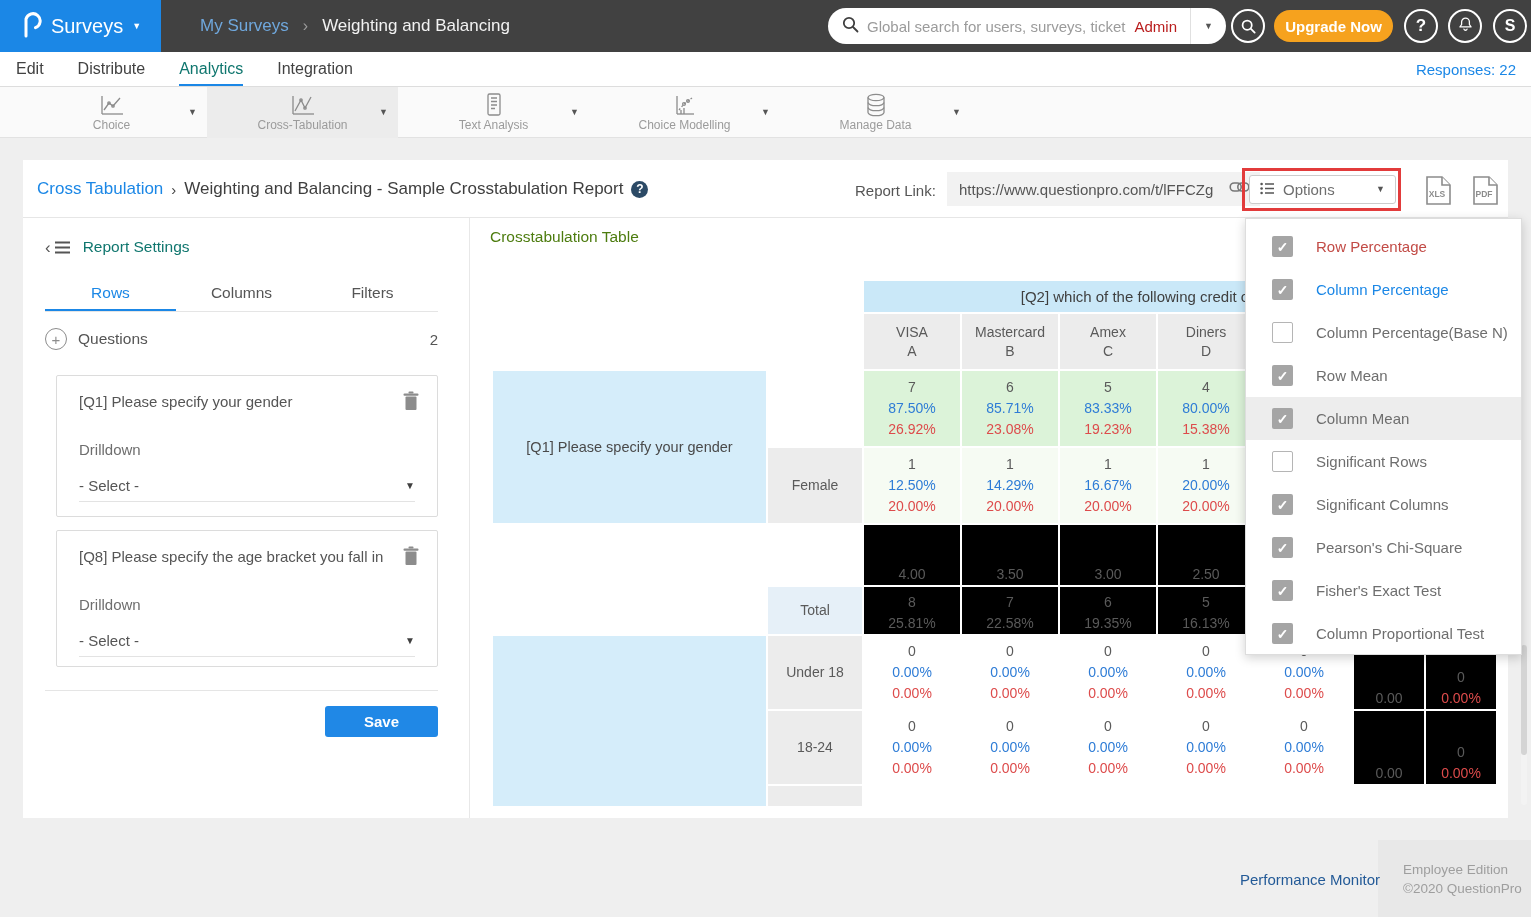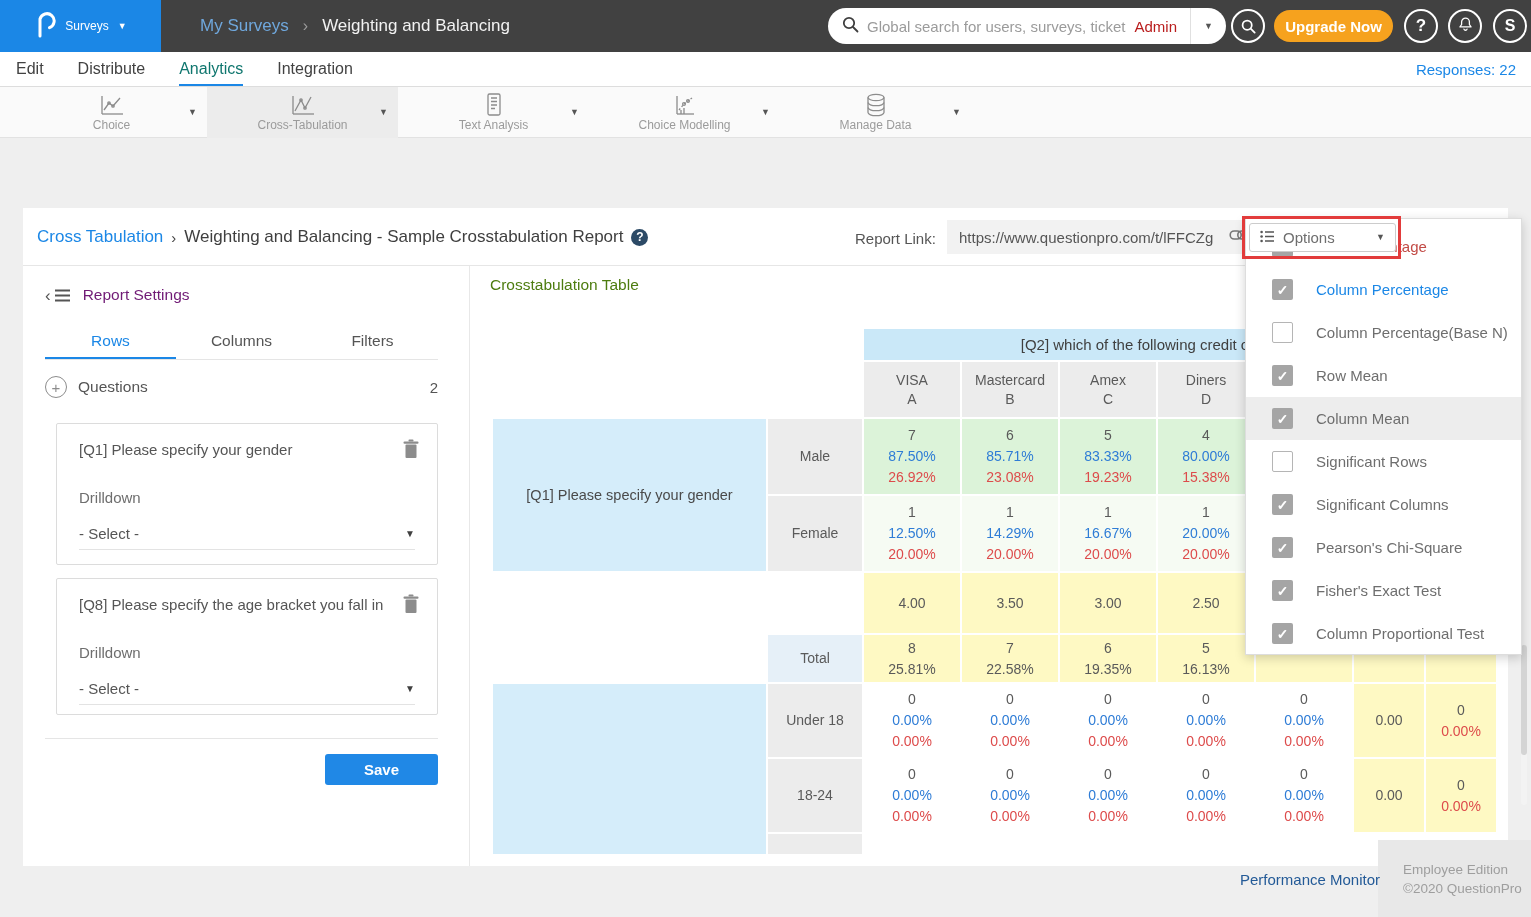--- a/index.html
+++ b/index.html
@@ -2,21 +2,21 @@
 <html><head>
 <meta charset="utf-8">
 <style>
   * { margin:0; padding:0; box-sizing:border-box; }
   html,body { width:1531px; height:917px; }
   body { position:relative; font-family:"Liberation Sans", sans-serif; background:#EFEFEF; overflow:hidden; color:#424242; }
 
   
   .topbar { position:absolute; left:0; top:0; width:1531px; height:52px; background:#414141; }
   .logo-block { position:absolute; left:0; top:0; width:161px; height:52px; background:#1B87E6; display:flex; align-items:center; justify-content:center; gap:9px; cursor:pointer; }
-  .logo-block .prod { color:#fff; font-size:12px; }
+  .logo-block .prod { color:#fff; font-size:20px; }
   .caret { font-size:9px; line-height:1; }
   .logo-block .caret { color:#fff; }
   .crumbs { position:absolute; left:200px; top:0; height:52px; display:flex; align-items:center; gap:14px; font-size:17px; }
   .crumb-link { color:#6FA7DC; cursor:pointer; }
   .crumb-sep { color:#9a9a9a; font-size:16px; }
   .crumb-cur { color:#f2f2f2; }
   .search-pill { position:absolute; left:828px; top:8px; width:398px; height:36px; background:#fff; border-radius:18px; display:flex; align-items:center; overflow:hidden; }
   .search-pill svg { margin-left:14px; flex:0 0 auto; }
   .search-pill input { flex:1; border:0; outline:none; font-size:15px; padding:0 8px; color:#424242; font-family:"Liberation Sans", sans-serif; }
   .search-pill input::placeholder { color:#9B9B9B; }
@@ -35,40 +35,40 @@
 
   
   .toolbar { position:absolute; left:0; top:87px; width:1531px; height:51px; background:#FAFAFA; border-bottom:1px solid #E2E2E2; }
   .tool-item { position:absolute; top:0; width:191px; height:51px; cursor:pointer; }
   .tool-item.active { background:#ECECEC; }
   .tool-item .t-icon { position:absolute; left:0; right:0; top:5px; display:flex; justify-content:center; }
   .tool-item .t-label { position:absolute; left:0; right:0; bottom:6px; text-align:center; font-size:12px; color:#9B9B9B; }
   .tool-item .caret { position:absolute; right:10px; top:50%; margin-top:-5px; color:#555; }
 
   
-  .panel { position:absolute; left:23px; top:160px; width:1485px; height:658px; background:#fff;margin-top:48px; }
+  .panel { position:absolute; left:23px; top:160px; width:1485px; height:658px; background:#fff; }
   .report-head { position:absolute; left:0; top:0; width:1485px; height:58px; border-bottom:1px solid #E6E6E6; }
   .title-row { position:absolute; left:14px; top:19px; display:flex; align-items:center; gap:8px; font-size:17px; }
   .ct-link { color:#1B87E6; cursor:pointer; }
   .title-sep { color:#424242; font-size:15px; }
   .report-title { color:#3F3F3F; }
   .q-help { width:17px; height:17px; border-radius:50%; background:#2C4A66; color:#fff; font-size:12px; font-weight:bold; display:flex; align-items:center; justify-content:center; }
   .rl-label { position:absolute; left:832px; top:22px; font-size:15px; color:#555; }
   .rl-field { position:absolute; left:924px; top:12px; width:313px; height:34px; background:#F2F2F2; display:flex; align-items:center; padding:0 10px 0 12px; }
   .rl-url { flex:1; font-size:15px; color:#555; white-space:nowrap; overflow:hidden; }
   .red-box { position:absolute; left:1219px; top:8px; width:159px; height:43px; border:3px solid #E23B3B; z-index:60; }
   .options-btn { position:absolute; left:4px; top:4px; width:147px; height:29px; background:#fff; border:1px solid #CCCCCC; border-radius:3px; display:flex; align-items:center; gap:8px; padding:0 10px; cursor:pointer; font-family:"Liberation Sans", sans-serif; }
   .options-btn .o-label { font-size:15px; color:#6E6E6E; flex:1; text-align:left; }
   .options-btn .caret { color:#555; }
   .export-icon { position:absolute; top:15px; cursor:pointer; }
 
   
   .settings { position:absolute; left:0; top:58px; width:447px; height:600px; border-right:1px solid #E8E8E8; }
   .rs-head { position:absolute; left:22px; top:20px; display:flex; align-items:center; gap:12px; }
-  .rs-title { font-size:15.5px; color:#701a75; }
+  .rs-title { font-size:15.5px; color:#0f766e; }
   .collapse-ic { display:flex; align-items:center; gap:3px; color:#555; cursor:pointer; }
   .collapse-ic .lt { font-size:17px; line-height:1; }
   .rc-tabs { position:absolute; left:22px; top:62px; width:393px; height:32px; border-bottom:1px solid #E5E5E5; display:flex; }
   .rc-tab { width:131px; text-align:center; font-size:15.5px; color:#555; cursor:pointer; padding-top:4px; border-bottom:2px solid transparent; }
   .rc-tab.active { color:#1B87E6; border-bottom-color:#1B87E6; }
   .questions-row { position:absolute; left:22px; top:108px; width:393px; height:26px; display:flex; align-items:center; gap:11px; }
   .q-label { font-size:15.5px; color:#555; flex:1; }
   .q-count { font-size:15px; color:#555; }
   .plus-ic { width:22px; height:22px; border:1px solid #8C8C8C; border-radius:50%; color:#8C8C8C; font-size:15px; display:flex; align-items:center; justify-content:center; cursor:pointer; }
   .q-card { position:absolute; left:33px; width:382px; border:1px solid #DCDCDC; border-radius:2px; background:#fff; }
@@ -87,21 +87,21 @@
   #xtab { position:absolute; left:23px; top:63px; display:grid; grid-template-columns:273px 94px 96px 96px 96px 96px 96px 70px 70px; grid-template-rows:31px 55px 75px 75px 60px 47px 73px 73px 20px; gap:2px; }
   .cell { display:flex; flex-direction:column; align-items:center; justify-content:center; font-size:14px; color:#5A5A5A; line-height:21px; text-align:center; }
   .hdr-q2 { background:#CAE8F8; font-size:15px; color:#3F3F3F; white-space:nowrap; overflow:hidden; }
   .hdr-col { background:#ECECEC; line-height:19px; }
   .qcell { background:#D5EDFA; font-size:14.5px; color:#4A4A4A; padding:0 14px; }
   .lbl { background:#ECECEC; }
   .lbl-blue { background:#E6F0F8; line-height:19px; padding:0 8px; }
   .c-green { background:#DCF3D9; }
   .c-pale { background:#F6FBF3; }
   .c-white { background:#fff; }
-  .c-blue { background:#fef9c3; }
+  .c-blue { background:#000000;justify-content:flex-end; }
   .t-blue { color:#2E7CD6; }
   .t-red { color:#DD4B4B; }
 
   .v-scroll { position:absolute; left:1521px; top:645px; width:6px; height:160px; background:#F3F3F3; border-radius:3px; z-index:30; }
   .v-scroll .thumb { width:6px; height:110px; background:#D4D4D4; border-radius:3px; }
 
   
   .opt-menu { position:absolute; left:1245px; top:218px; width:277px; height:437px; background:#fff; border:1px solid #DDDDDD; box-shadow:0 3px 10px rgba(0,0,0,0.18); z-index:50; padding-top:6px; }
   .opt-item { height:43px; display:flex; align-items:center; gap:23px; padding-left:26px; cursor:pointer; }
   .opt-item.hl { background:#EDEDED; }
@@ -363,23 +363,20 @@
         </div>
         <div class="cell hdr-col" style="grid-area: 2 / 6;">
           <div>Diners</div>
           <div>D</div>
         </div>
         <div class="cell hdr-col" style="grid-area: 2 / 7;"></div>
         <div class="cell hdr-col" style="grid-area: 2 / 8;"></div>
         <div class="cell hdr-col" style="grid-area: 2 / 9;"></div>
         <div class="cell qcell" style="grid-area: 3 / 1 / 5;">[Q1] Please specify your gender</div>
         <div class="cell qcell" style="grid-area: 7 / 1 / 10;"></div>
-        <div class="cell lbl" style="grid-area: 3 / 2;">
-          <div>Male</div>
-        </div>
         <div class="cell c-green" style="grid-area: 3 / 3;">
           <div>7</div>
           <div class="t-blue">87.50%</div>
           <div class="t-red">26.92%</div>
         </div>
         <div class="cell c-green" style="grid-area: 3 / 4;">
           <div>6</div>
           <div class="t-blue">85.71%</div>
           <div class="t-red">23.08%</div>
         </div>

